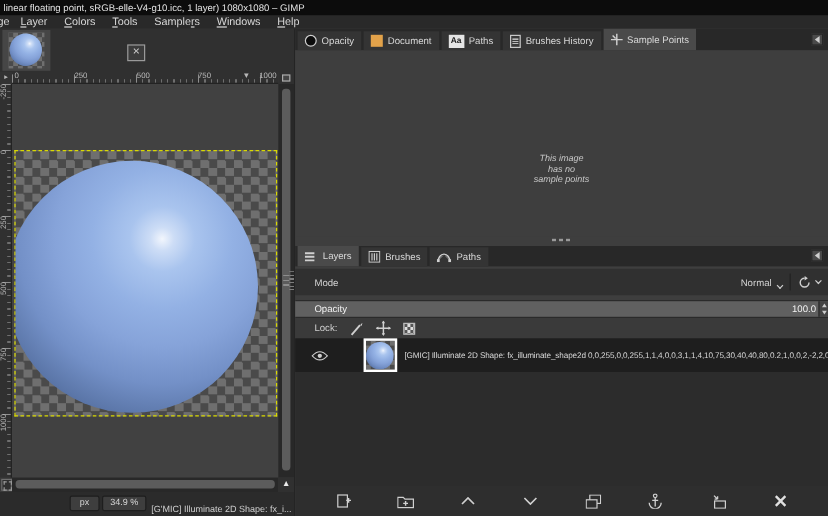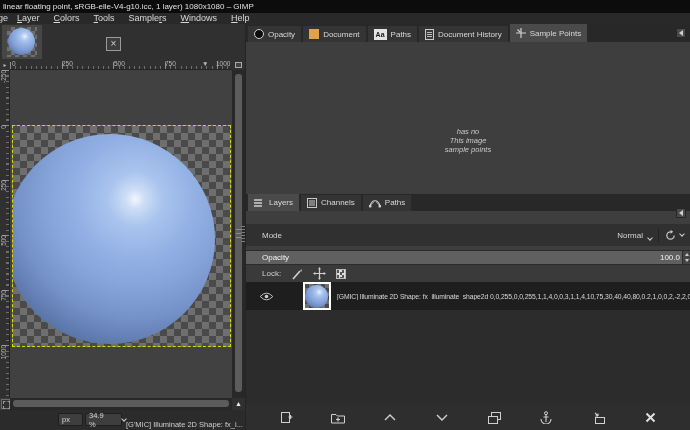--- a/index.html
+++ b/index.html
@@ -76,37 +76,37 @@
   .h-scroll{position:absolute;left:10px;top:374px;width:222px;height:12px;background:#282828;}
   .h-scroll .thumb{position:absolute;left:3px;top:2px;width:216px;height:7px;background:#5c5c5c;border-radius:3px;}
   .quickmask-btn{position:absolute;left:1px;top:375px;width:9px;height:10px;background:#303030;
       border:1px solid #6e6e6e;}
   .quickmask-btn:after{content:"";position:absolute;left:1px;top:1px;width:5px;height:6px;border:1px dashed #999;}
   .nav-btn{position:absolute;left:232px;top:374px;width:13px;height:12px;color:#ececec;font-size:7px;
       line-height:12px;text-align:center;background:#303030;}
 
   .statusbar{position:absolute;left:0;top:386px;width:245px;height:20px;background:#2b2b2b;font-size:7.5px;color:#cfcfcf;}
   .sel-btn{position:absolute;top:3px;height:13px;background:#3e3e3e;border:1px solid #1e1e1e;border-radius:2px;
-      display:flex;align-items:center;padding:0 3px;gap:18px;color:#d8d8d8;}
+      display:flex;align-items:center;padding:0 3px;gap:18px;color:#d8d8d8;flex-direction:column;}
   .sel-unit{left:58px;width:25px;}
   .sel-zoom{left:85px;width:37px;}
   .chev{width:4px;height:4px;border-right:1px solid #cfcfcf;border-bottom:1px solid #cfcfcf;
       transform:rotate(45deg);margin-top:-2px;flex:none;}
   .status-msg{position:absolute;left:126px;top:5px;line-height:20px;white-space:nowrap;overflow:hidden;width:118px;}
 
   .dock-divider{position:absolute;left:245px;top:24px;width:1px;height:406px;background:#242424;}
   .pane-vgrip{position:absolute;left:241px;top:226px;width:4px;height:18px;
       background:repeating-linear-gradient(to bottom,#7d7d7d 0 1px,transparent 1px 3px);}
 
   
   .dock{position:absolute;left:246px;top:24px;width:444px;height:406px;background:#3e3e3e;}
   .dock-tabbar{position:absolute;left:0;width:444px;background:#282828;display:flex;align-items:flex-end;
       gap:2px;padding-left:2px;}
   .dock-tabbar.top{top:0;height:18px;}
-  .dock-tabbar.bottom{top:170px;height:17px;align-items:center;}
+  .dock-tabbar.bottom{top:181px;height:17px;}
   .dock-tab{height:16px;display:flex;align-items:center;gap:4px;padding:0 6px;background:#343434;
       font-size:8px;color:#d8d8d8;white-space:nowrap;}
   .dock-tab.active{background:#4a4a4a;height:18px;}
   .dock-tabbar.bottom .dock-tab.active{height:17px;}
   .tab-menu-btn{position:absolute;width:10px;height:10px;background:#4a4a4a;border:1px solid #262626;
       display:flex;align-items:center;justify-content:center;}
   .tab-menu-btn i{display:block;width:0;height:0;border-top:3px solid transparent;border-bottom:3px solid transparent;
       border-right:4px solid #cfcfcf;}
   .tmb-top{right:4px;top:4px;}
   .tmb-bottom{right:4px;top:184px;}
@@ -255,58 +255,58 @@
       <div class="dock-tab">
         <span class="icon-pattern"></span>
         <span>Document</span>
       </div>
       <div class="dock-tab">
         <span class="icon-fonts">Aa</span>
         <span>Paths</span>
       </div>
       <div class="dock-tab">
         <span class="icon-doc"></span>
-        <span>Document History</span>
+        <span>Brushes History</span>
       </div>
       <div class="dock-tab active">
         <svg class="ic" width="10" height="10" viewBox="0 0 10 10">
           <path d="M5 0 V10 M0 5 H10 M1.5 1.5 L4 4" stroke="#d0d0d0" stroke-width="1.2" fill="none"></path>
         </svg>
         <span>Sample Points</span>
       </div>
     </div>
     <div class="tab-menu-btn tmb-top">
         <i></i>
       </div>
 
     <div class="sample-panel">
       <div class="sample-msg">
+        <div>This image</div>
         <div>has no</div>
-        <div>This image</div>
         <div>sample points</div>
       </div>
     </div>
 
     <div class="pane-grip">
         <i></i>
       </div>
 
     <div class="dock-tabbar bottom">
       <div class="dock-tab active">
         <svg class="ic" width="11" height="10" viewBox="0 0 11 10">
           <path d="M0 2 H8 M0 5 H8 M0 8 H8" stroke="#d0d0d0" stroke-width="1.6" fill="none"></path>
         </svg>
         <span>Layers</span>
       </div>
       <div class="dock-tab">
         <svg class="ic" width="10" height="10" viewBox="0 0 10 10">
           <rect x="0.5" y="0.5" width="9" height="9" stroke="#c9c9c9" fill="none"></rect>
           <path d="M3 2 V8 M5 2 V8 M7 2 V8" stroke="#c9c9c9" stroke-width="1" fill="none"></path>
         </svg>
-        <span>Channels</span>
+        <span>Brushes</span>
       </div>
       <div class="dock-tab">
         <svg class="ic" width="12" height="10" viewBox="0 0 12 10">
           <path d="M1 8 C3 1, 9 1, 11 8" stroke="#d0d0d0" stroke-width="1.2" fill="none"></path>
           <path d="M1 8 L5 4 M11 8 L7 4" stroke="#9a9a9a" stroke-width="0.8" fill="none"></path>
           <rect x="0" y="7" width="2.4" height="2.4" fill="#d0d0d0"></rect>
           <rect x="9.6" y="7" width="2.4" height="2.4" fill="#d0d0d0"></rect>
         </svg>
         <span>Paths</span>
       </div>

